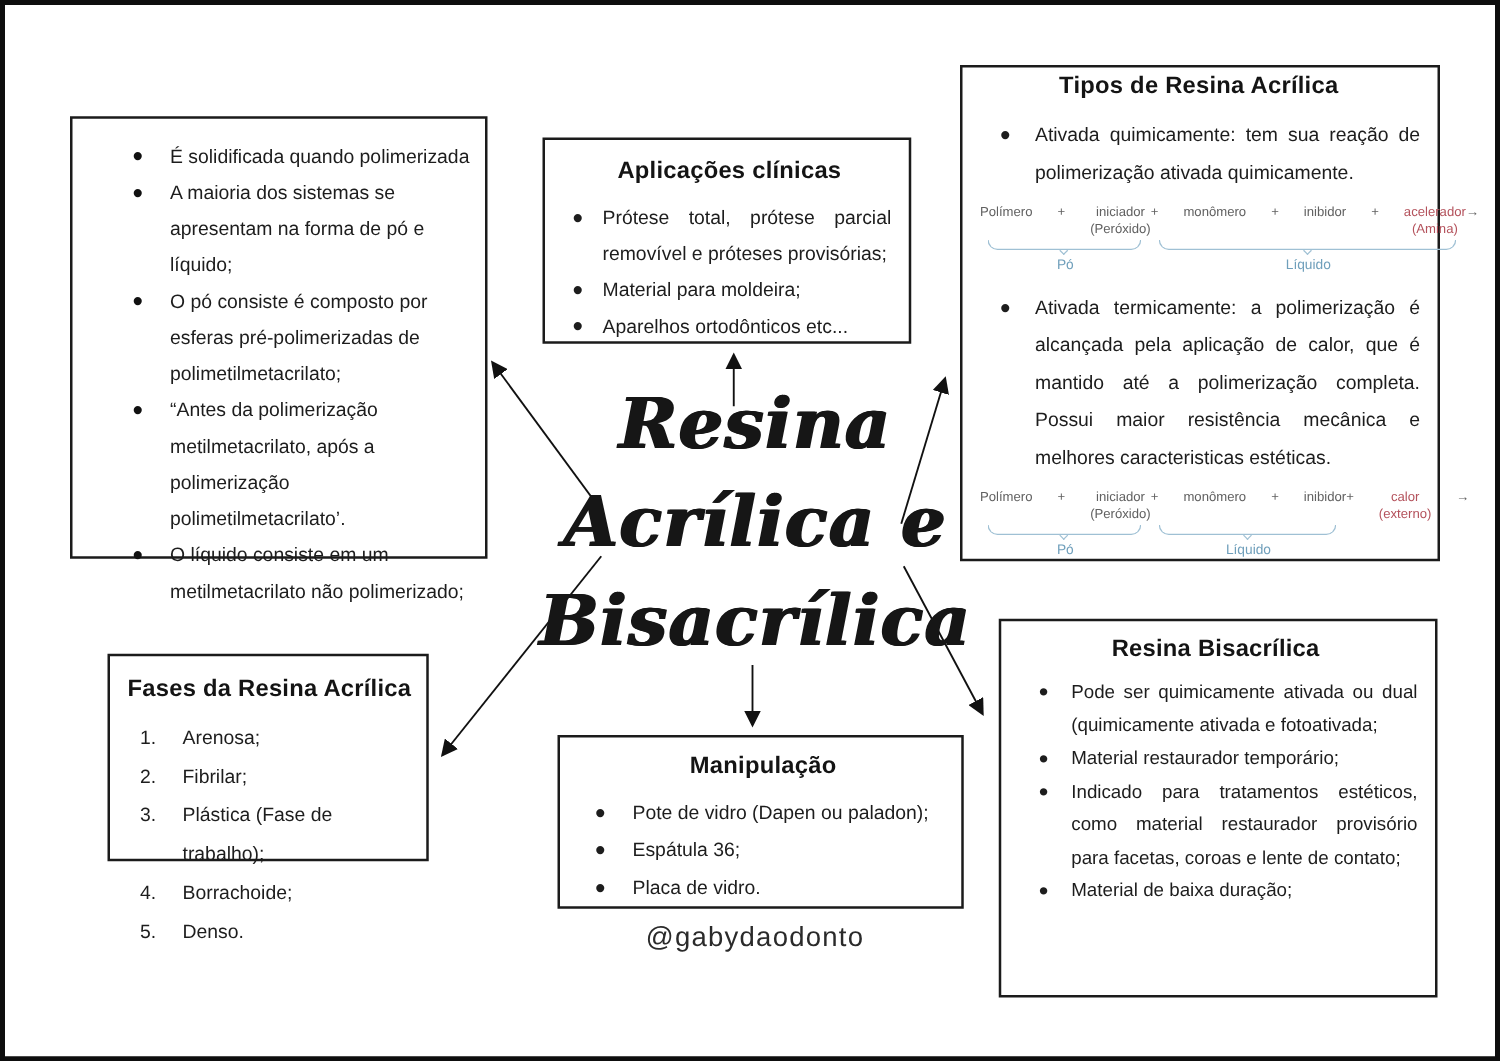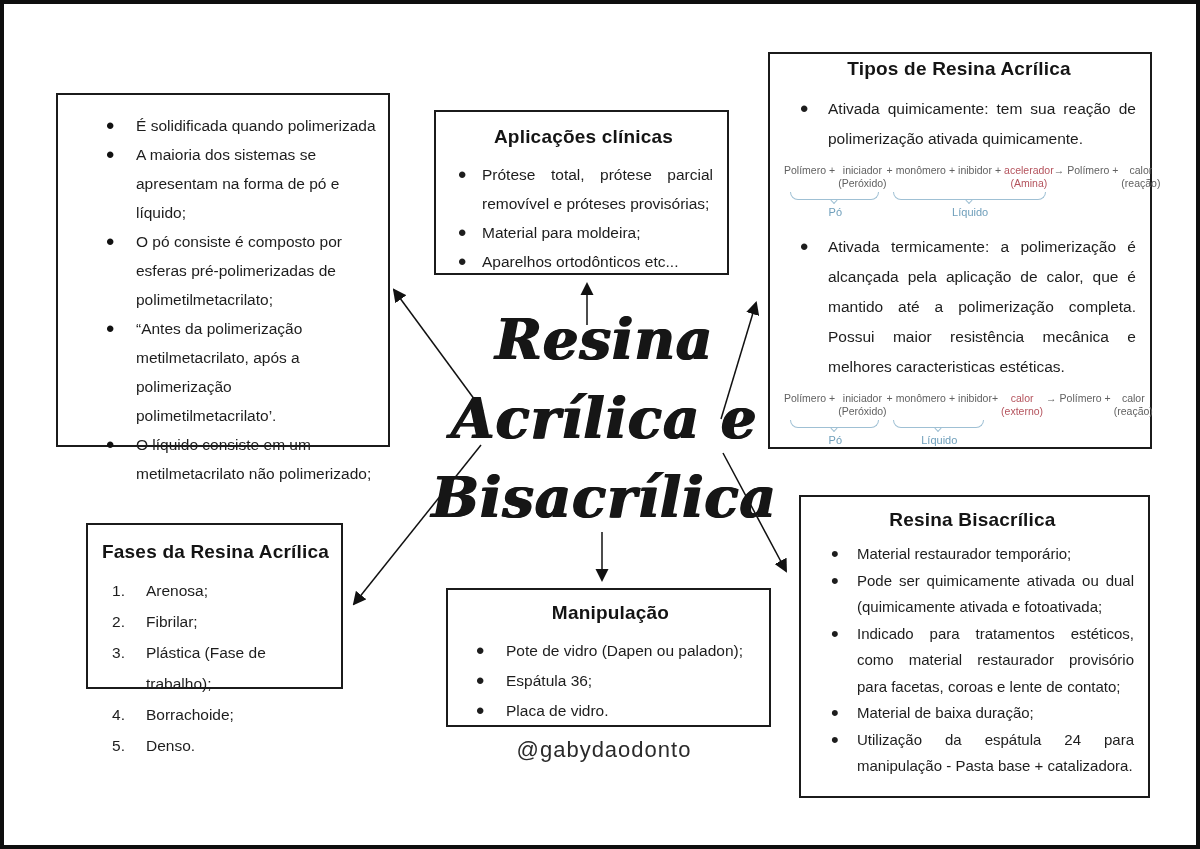--- a/index.html
+++ b/index.html
@@ -28,21 +28,21 @@
   .apps-box li::before{content:'\2022';position:absolute;left:22px;top:0;font-size:24px;line-height:29px;}
   
   .tipos-box{left:764px;top:48px;width:384px;height:397px;padding:0 14px 0 12px;}
   .tipos-box .box-title{margin:4px 0 14px 0;}
   .tipos-bullet{position:relative;padding-left:46px;font-size:15.5px;line-height:30px;text-align:justify;}
   .tipos-bullet::before{content:'\2022';position:absolute;left:18px;top:0;font-size:24px;line-height:30px;}
   
   .equation{display:flex;align-items:flex-start;margin:10px 0 14px 2px;
     font-size:10.5px;color:#616161;}
   .eq-group{display:flex;flex-direction:column;}
-  .eq-terms{display:flex;align-items:flex-start;gap:3px;white-space:nowrap;}
+  .eq-terms{display:flex;align-items:flex-start;gap:20px;white-space:nowrap;}
   .eq-term{display:flex;flex-direction:column;align-items:center;}
   .eq-term .t{line-height:13px;}
   .eq-term .sub{line-height:13px;min-height:13px;}
   .eq-term.red .t,.eq-term.red .sub{color:#b4525c;}
   .eq-brace{height:7px;margin:2px 8px 0 6px;border-left:1px solid #9fc0d4;border-right:1px solid #9fc0d4;
     border-bottom:1px solid #9fc0d4;border-radius:0 0 9px 9px;position:relative;}
   .eq-brace::after{content:'';position:absolute;left:50%;bottom:-4px;width:5px;height:5px;
     transform:translateX(-50%) rotate(45deg);border-right:1px solid #9fc0d4;border-bottom:1px solid #9fc0d4;box-sizing:border-box;}
   .eq-brace-label{text-align:center;color:#6f9fbb;font-size:11px;margin-top:6px;}
   
@@ -277,25 +277,24 @@
     <ul>
         <li>Pote de vidro (Dapen ou paladon);</li>
         <li>Espátula 36;</li>
         <li>Placa de vidro.</li>
       </ul>
   </div>
 
   <div class="box bisa-box">
     <div class="box-title">Resina Bisacrílica</div>
     <ul>
+        <li>Pode ser quimicamente ativada ou dual (quimicamente ativada e fotoativada;</li>
         <li>Material restaurador temporário;</li>
-        <li>Pode ser quimicamente ativada ou dual (quimicamente ativada e fotoativada;</li>
         <li>Indicado para tratamentos estéticos, como material restaurador provisório para facetas, coroas e lente de contato;</li>
         <li>Material de baixa duração;</li>
-        <li>Utilização da espátula 24 para manipulação - Pasta base + catalizadora.</li>
       </ul>
   </div>
 
   <div class="center-title">
     <div>Resina</div>
     <div>Acrílica e</div>
     <div>Bisacrílica</div>
   </div>
 
   <div class="watermark">@gabydaodonto</div>

